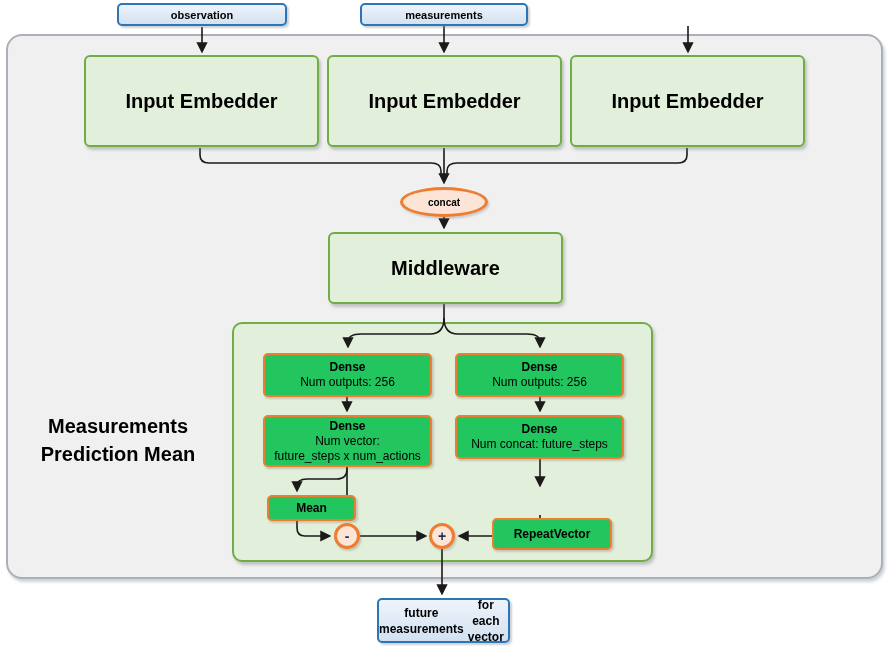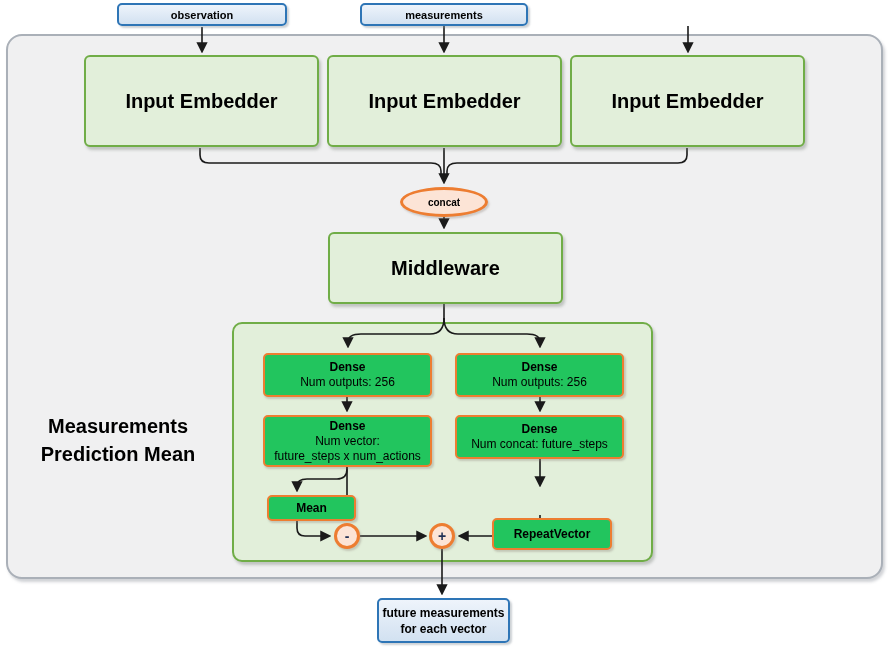--- a/index.html
+++ b/index.html
@@ -10,21 +10,21 @@
   .wires{left:0;top:0;width:890px;height:650px;pointer-events:none;}
   .node{display:flex;align-items:center;justify-content:center;text-align:center;color:#000;}
   .green-box{background:#e2efda;border:2.5px solid #70ad47;border-radius:6px;font-weight:bold;font-size:20px;box-shadow:2px 3px 3px rgba(120,130,120,0.4);}
   .blue-box{background:linear-gradient(180deg,#eef4fb 0%,#d2e1f1 100%);border:2.5px solid #2e75b6;border-radius:5px;font-weight:bold;font-size:11px;box-shadow:2px 2px 2px rgba(130,140,150,0.4);}
   .orange-box{background:#22c55e;border:2px solid #ed7d31;border-radius:5px;font-size:12px;box-shadow:1.5px 2px 2px rgba(140,130,120,0.35);flex-direction:column;line-height:15px;}
   .orange-box .ttl{font-weight:bold;font-size:12px;}
   .ellipse{background:#fce4d6;border:3px solid #ed7d31;border-radius:50%;font-weight:bold;font-size:10px;box-shadow:1.5px 2px 2px rgba(140,130,120,0.35);}
   .op-circle{background:#fce4d6;border:3px solid #ed7d31;border-radius:50%;font-weight:bold;font-size:14px;color:#203055;box-shadow:1.5px 2px 2px rgba(140,130,120,0.35);line-height:1;}
   .head-title{font-weight:bold;font-size:20px;line-height:28px;flex-direction:column;}
   .small-bold{font-weight:bold;font-size:12px;}
-  .output-box{flex-direction:column;font-size:12px;line-height:16px;align-items:center;}
+  .output-box{flex-direction:row;font-size:12px;line-height:16px;align-items:center;}
 </style>
 </head>
 <body>
 
 <div class="canvas">
 
   <div class="abs outer-container"></div>
   <div class="abs head-container"></div>
 
   <svg class="abs wires" viewBox="0 0 890 650">

